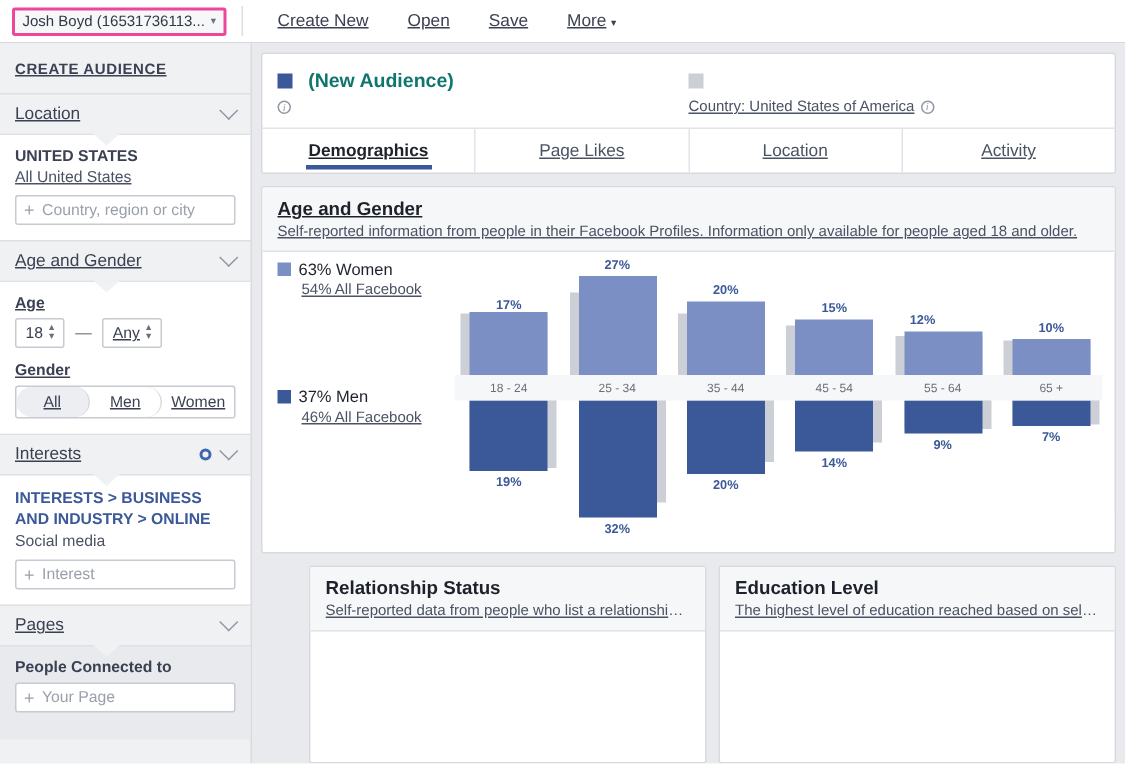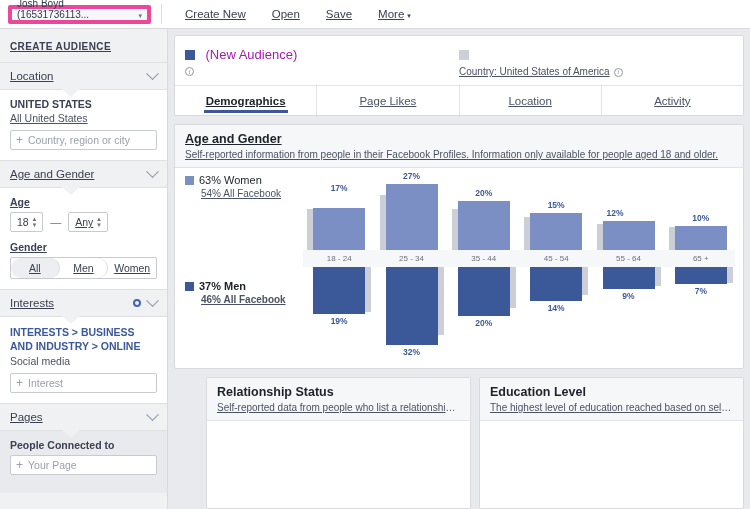--- a/index.html
+++ b/index.html
@@ -12,23 +12,23 @@
 
   
   .topbar {
     height: 29px; min-height: 29px;
     background: #fff;
     border-bottom: 1px solid #d8dade;
     display: flex; align-items: center;
     padding: 0 8px;
   }
   .acct-select {
-    display: flex; align-items: flex-end; justify-content: space-between;
+    display: flex; align-items: center; justify-content: space-between;
     width: 143px; height: 19px;
-    border: 4px solid #ec4899; border-radius: 2px;
+    border: 2px solid #ec4899; border-radius: 2px;
     background: #f6f7f8;
     font-size: 10px; color: #303846;
     padding: 0 5px; cursor: pointer;
   }
   .acct-select .caret { font-size: 7px; color: #6b707a; margin-left: 3px; }
   .tb-divider { width: 1px; height: 20px; background: #dcdee2; margin: 0 10px; }
   .tb-link {
     font-size: 11.5px; color: #3b4152; text-decoration: underline;
     padding: 0 13px; cursor: pointer; white-space: nowrap;
   }
@@ -118,21 +118,21 @@
   
   .main { flex: 1; background: #e9eaed; overflow: hidden; display: flex; flex-direction: column; }
   .card { background: #fff; border: 1px solid #d8dade; border-radius: 2px; }
 
   .hdr-card { margin: 6px 6px 0 6px; }
   .hdr-top { display: flex; padding: 9px 10px 8px 10px; }
   .hdr-col { width: 50%; }
   .sw { width: 10px; height: 10px; display: inline-block; margin-right: 6px; vertical-align: -1px; }
   .sw.blue { background: #3b5998; }
   .sw.gray { background: #ccd0d6; }
-  .hdr-name { font-size: 13px; font-weight: normal; color: #a21caf; display: inline; }
+  .hdr-name { font-size: 13px; font-weight: bold; color: #0f766e; display: inline; }
   .hdr-sub { font-size: 10px; color: #4a5263; text-decoration: underline; margin-top: 3px; }
   .info {
     display: inline-flex; align-items: center; justify-content: center;
     width: 9px; height: 9px; border-radius: 50%;
     border: 1px solid #9197a3; color: #9197a3;
     font-size: 7px; font-style: italic; font-family: "Liberation Serif", serif;
     margin-left: 4px; vertical-align: 1px; cursor: pointer;
   }
   .info.block { margin: 4px 0 0 0; display: flex; }
   .tabs { display: flex; border-top: 1px solid #e2e3e7; }
@@ -311,31 +311,31 @@
         <div class="ag-title">Age and Gender</div>
         <div class="ag-desc">Self-reported information from people in their Facebook Profiles. Information only available for people aged 18 and older.</div>
       </div>
       <div class="chart" id="chart">
         <div class="legend" style="top:6px;">
           <div class="l1">
             <span class="lsw w"></span><span>63% Women</span>
           </div>
           <div class="l2">54% All Facebook</div>
         </div>
-        <div class="legend" style="top:112px;font-weight:bold;">
+        <div class="legend" style="top:91px;">
           <div class="l1">
             <span class="lsw m"></span><span>37% Men</span>
           </div>
           <div class="l2">46% All Facebook</div>
         </div>
         <div class="axis-band"></div>
       <div class="ref" style="left: 132.167px; width: 58px; top: 41.45px; height: 46.55px;"></div>
           <div class="ref" style="left: 138.167px; width: 58px; top: 93px; height: 51.45px;"></div>
           <div class="bar w" style="left: 138.167px; width: 52px; top: 40.35px; height: 41.65px;"></div>
-          <div class="pct" style="left: 134.167px; width: 60px; top: 15px;">17%</div>
+          <div class="pct" style="left: 134.167px; width: 60px; top: 30px;">17%</div>
           <div class="bar m" style="left: 138.167px; width: 52px; top: 99px; height: 46.55px;"></div>
           <div class="pct" style="left: 134.167px; width: 60px; top: 147.55px;">19%</div>
           <div class="age-lbl" style="left: 128px; width: 72.3333px;">18 - 24</div>
           <div class="ref" style="left: 204.5px; width: 58px; top: 26.75px; height: 61.25px;"></div>
           <div class="ref" style="left: 210.5px; width: 58px; top: 93px; height: 73.5px;"></div>
           <div class="bar w" style="left: 210.5px; width: 52px; top: 15.85px; height: 66.15px;"></div>
           <div class="pct" style="left: 206.5px; width: 60px; top: 2.85px;">27%</div>
           <div class="bar m" style="left: 210.5px; width: 52px; top: 99px; height: 78.4px;"></div>
           <div class="pct" style="left: 206.5px; width: 60px; top: 179.4px;">32%</div>
           <div class="age-lbl" style="left: 200.333px; width: 72.3333px;">25 - 34</div>

